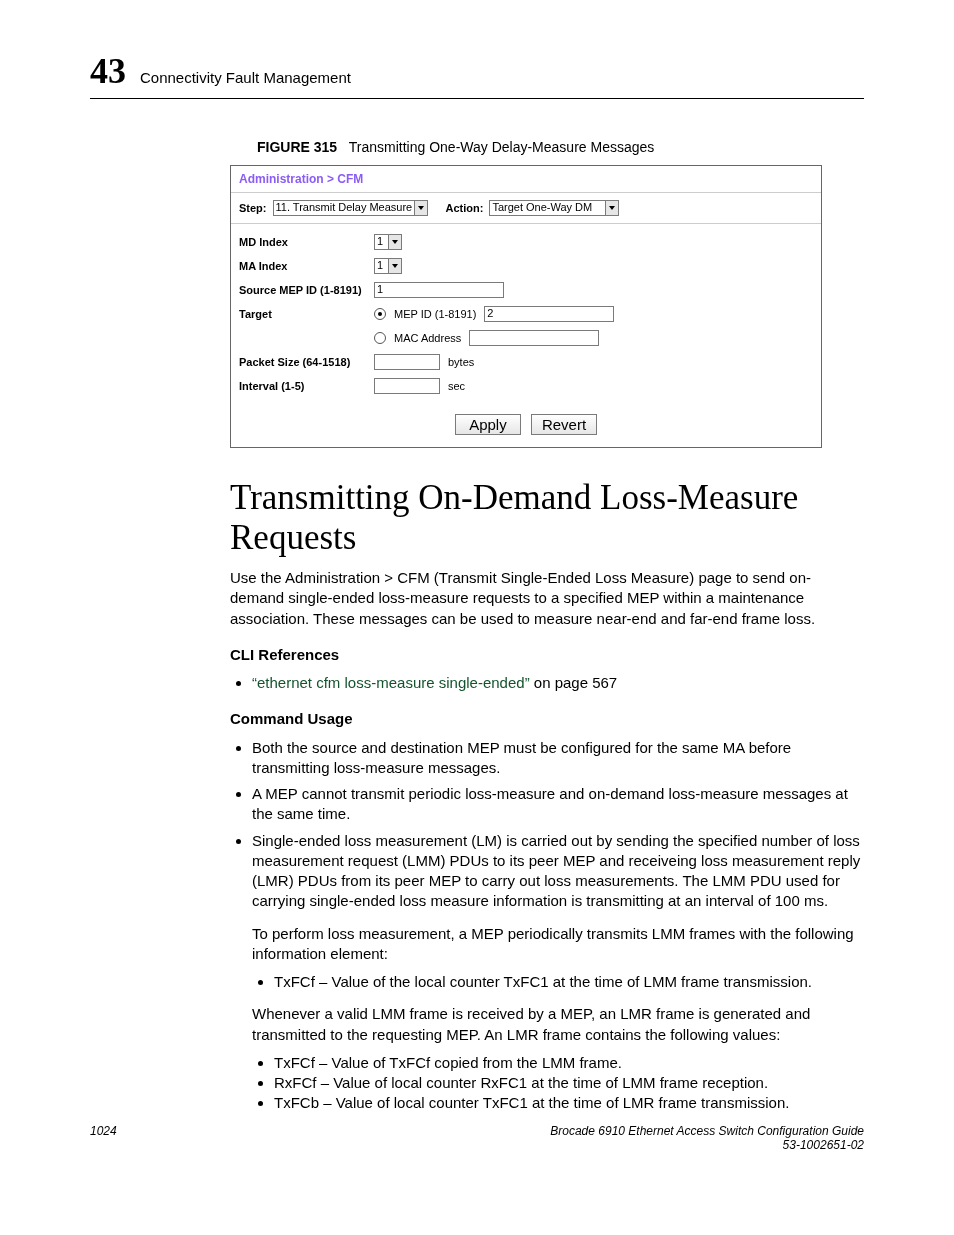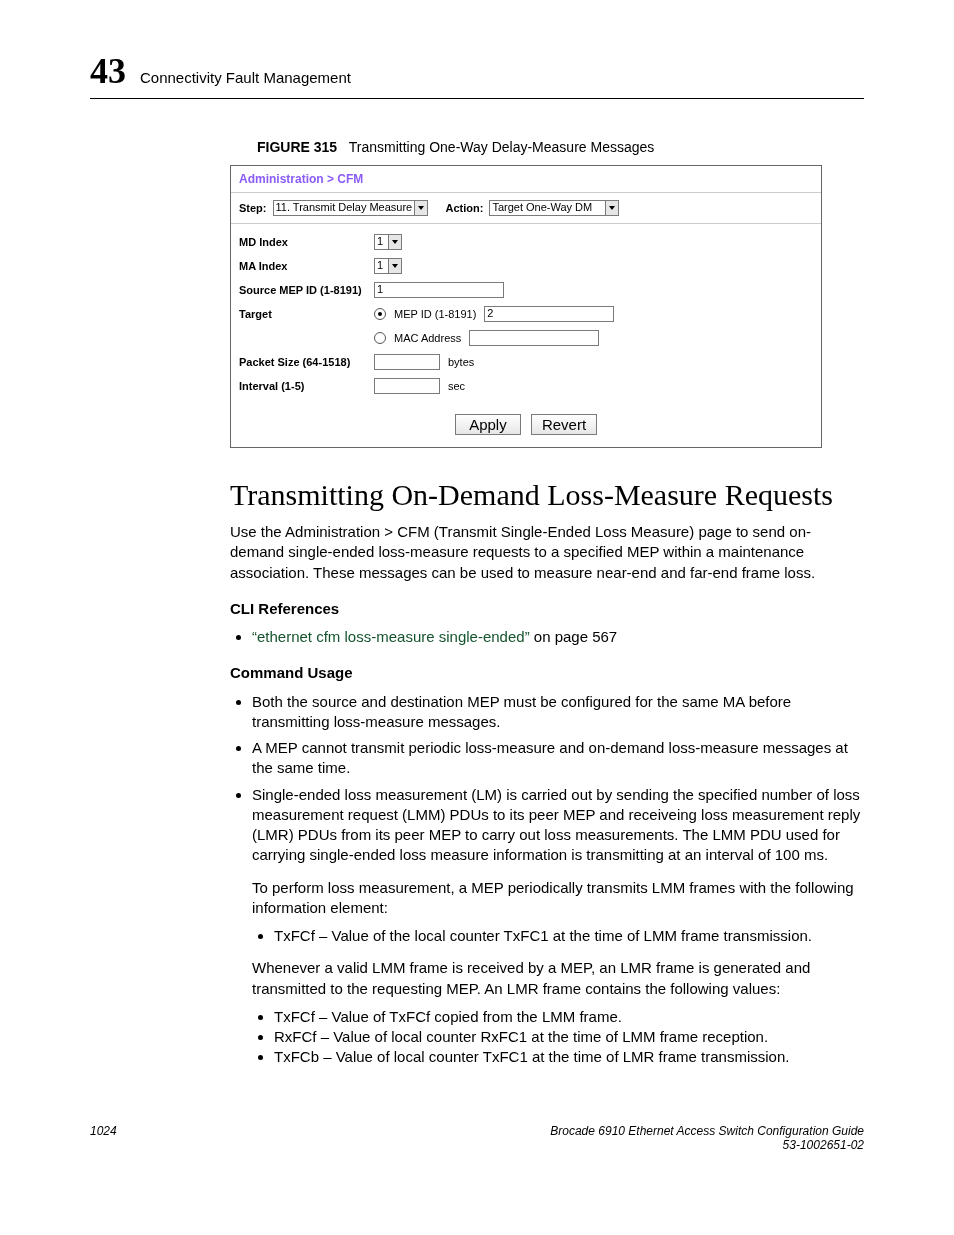--- a/index.html
+++ b/index.html
@@ -146,21 +146,21 @@
     background: linear-gradient(#fff,#e6e6e6);
     font-size: 15px;
     padding: 1px 10px;
     min-width: 44px;
     text-align: center;
   }
   
   h2.section {
     font-family: Georgia, "Times New Roman", serif;
     font-weight: 400;
-    font-size: 30px;
+    font-size: 35px;
     margin: 30px 0 10px 0;
   }
   p { margin: 8px 0; line-height: 1.35; }
   .bold { font-weight: 700; }
   ul.bullets {
     list-style: disc;
     padding-left: 22px;
     margin: 6px 0;
   }
   ul.bullets > li { margin: 6px 0; line-height: 1.35; }

